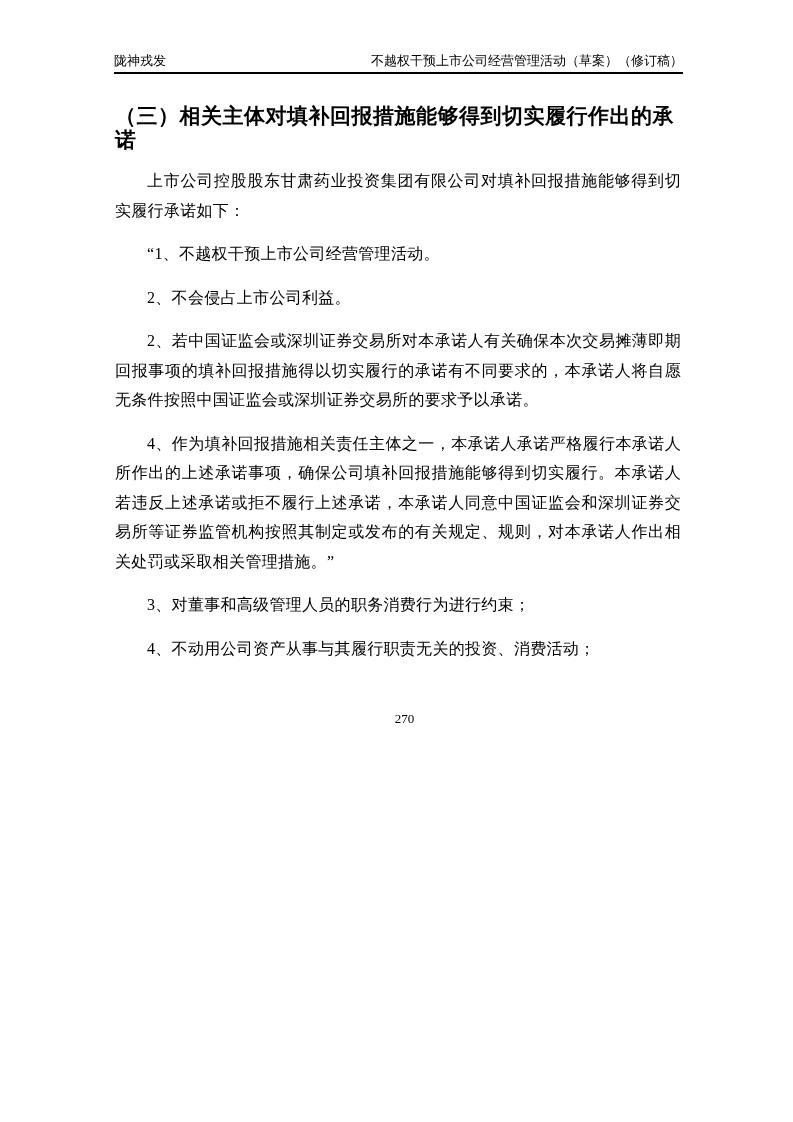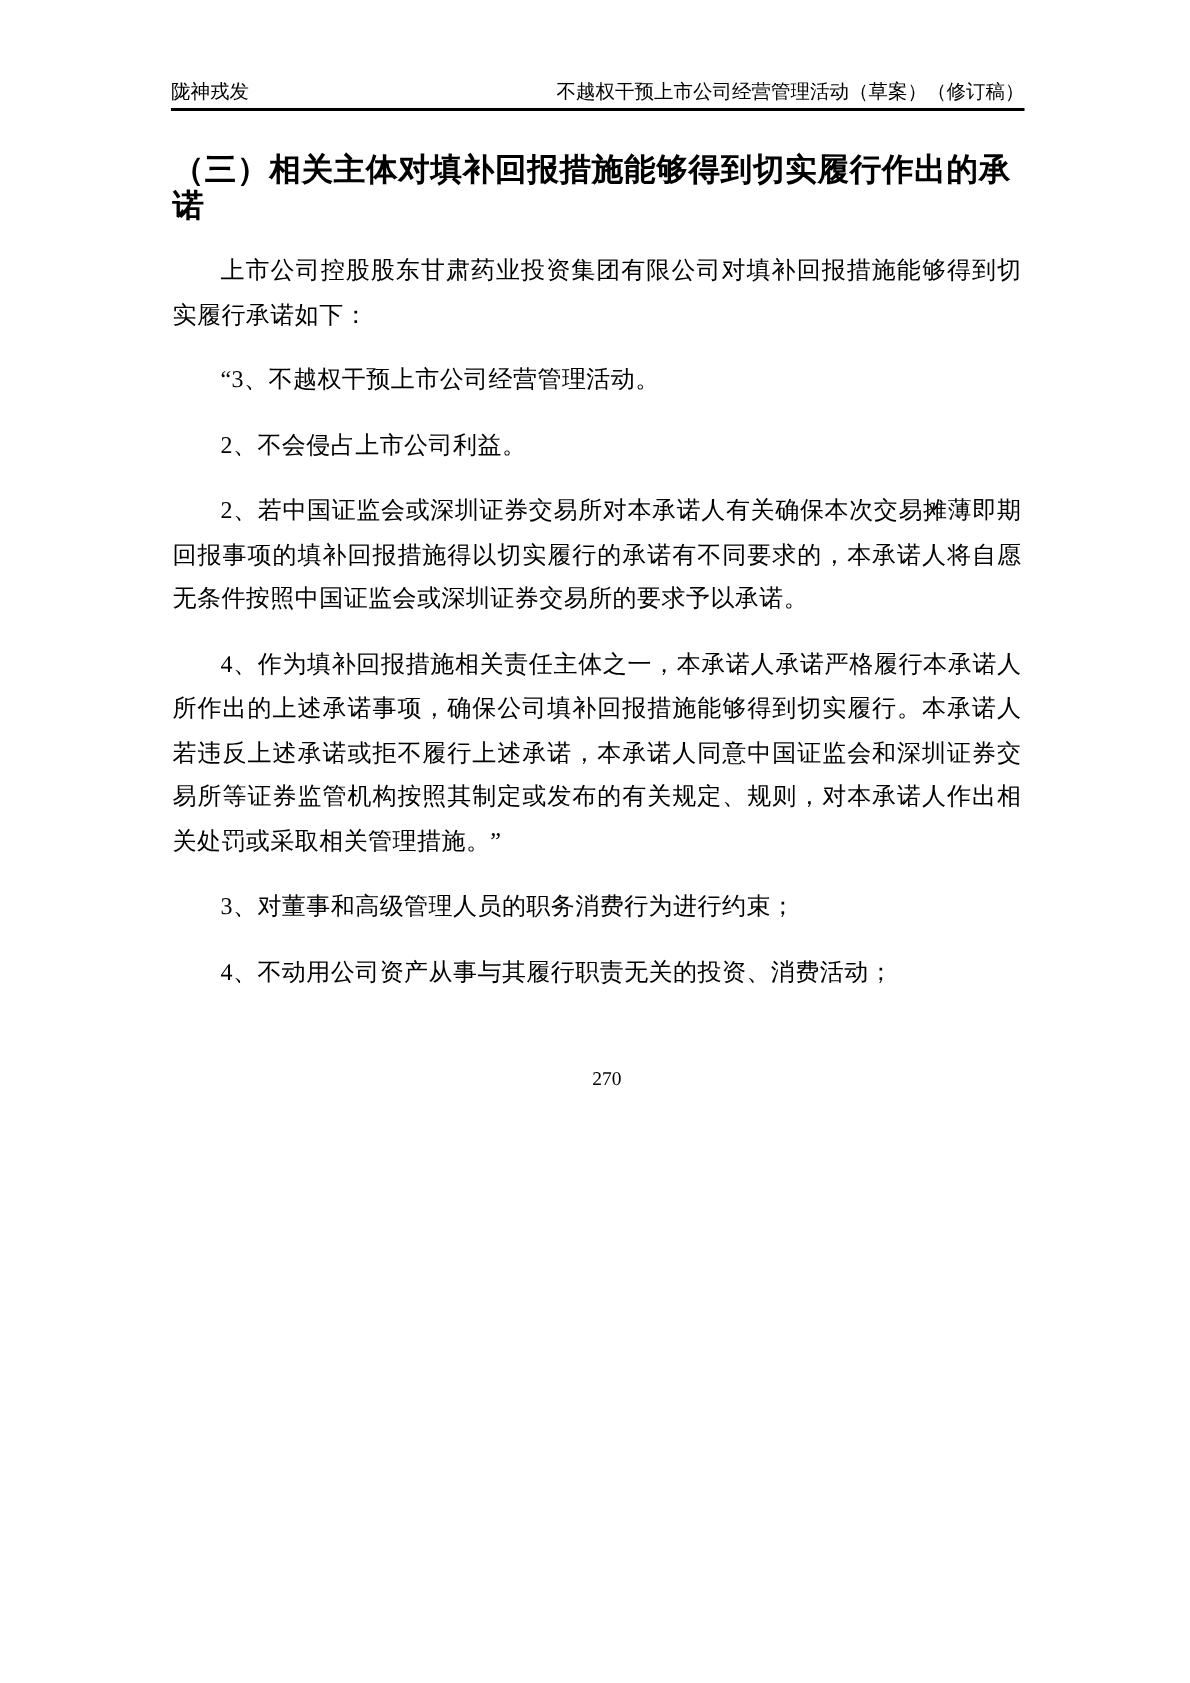--- a/index.html
+++ b/index.html
@@ -26,21 +26,21 @@
     border-bottom: 2px solid #000000;
     font-size: 13px;
     line-height: 16px;
     white-space: nowrap;
   }
   .content {
     margin: 0 112px 0 115px;
   }
   .doc-title {
     margin-top: 30px;
-    font-family: Liberation Mono, monospace;
+    font-family: Liberation Serif, serif;
     font-weight: bold;
     font-size: 21px;
     line-height: 24px;
     letter-spacing: 0.5px;
   }
   .content p {
     margin: 14px 0 0 0;
     font-size: 16px;
     line-height: 29.5px;
     text-indent: 32px;
@@ -67,21 +67,21 @@
 
   <div class="header">
     <span>陇神戎发</span>
     <span>不越权干预上市公司经营管理活动（草案）（修订稿）</span>
   </div>
 
   <div class="content">
     <div class="doc-title">（三）相关主体对填补回报措施能够得到切实履行作出的承诺</div>
 
     <p>上市公司控股股东甘肃药业投资集团有限公司对填补回报措施能够得到切实履行承诺如下：</p>
-    <p>“3、不越权干预上市公司经营管理活动。</p>
+    <p>“1、不越权干预上市公司经营管理活动。</p>
     <p>2、不会侵占上市公司利益。</p>
     <p>2、若中国证监会或深圳证券交易所对本承诺人有关确保本次交易摊薄即期回报事项的填补回报措施得以切实履行的承诺有不同要求的，本承诺人将自愿无条件按照中国证监会或深圳证券交易所的要求予以承诺。</p>
     <p>4、作为填补回报措施相关责任主体之一，本承诺人承诺严格履行本承诺人所作出的上述承诺事项，确保公司填补回报措施能够得到切实履行。本承诺人若违反上述承诺或拒不履行上述承诺，本承诺人同意中国证监会和深圳证券交易所等证券监管机构按照其制定或发布的有关规定、规则，对本承诺人作出相关处罚或采取相关管理措施。”</p>
     <p>3、对董事和高级管理人员的职务消费行为进行约束；</p>
     <p>4、不动用公司资产从事与其履行职责无关的投资、消费活动；</p>
   </div>
 
   <div class="footer">270</div>
 
 </div>

